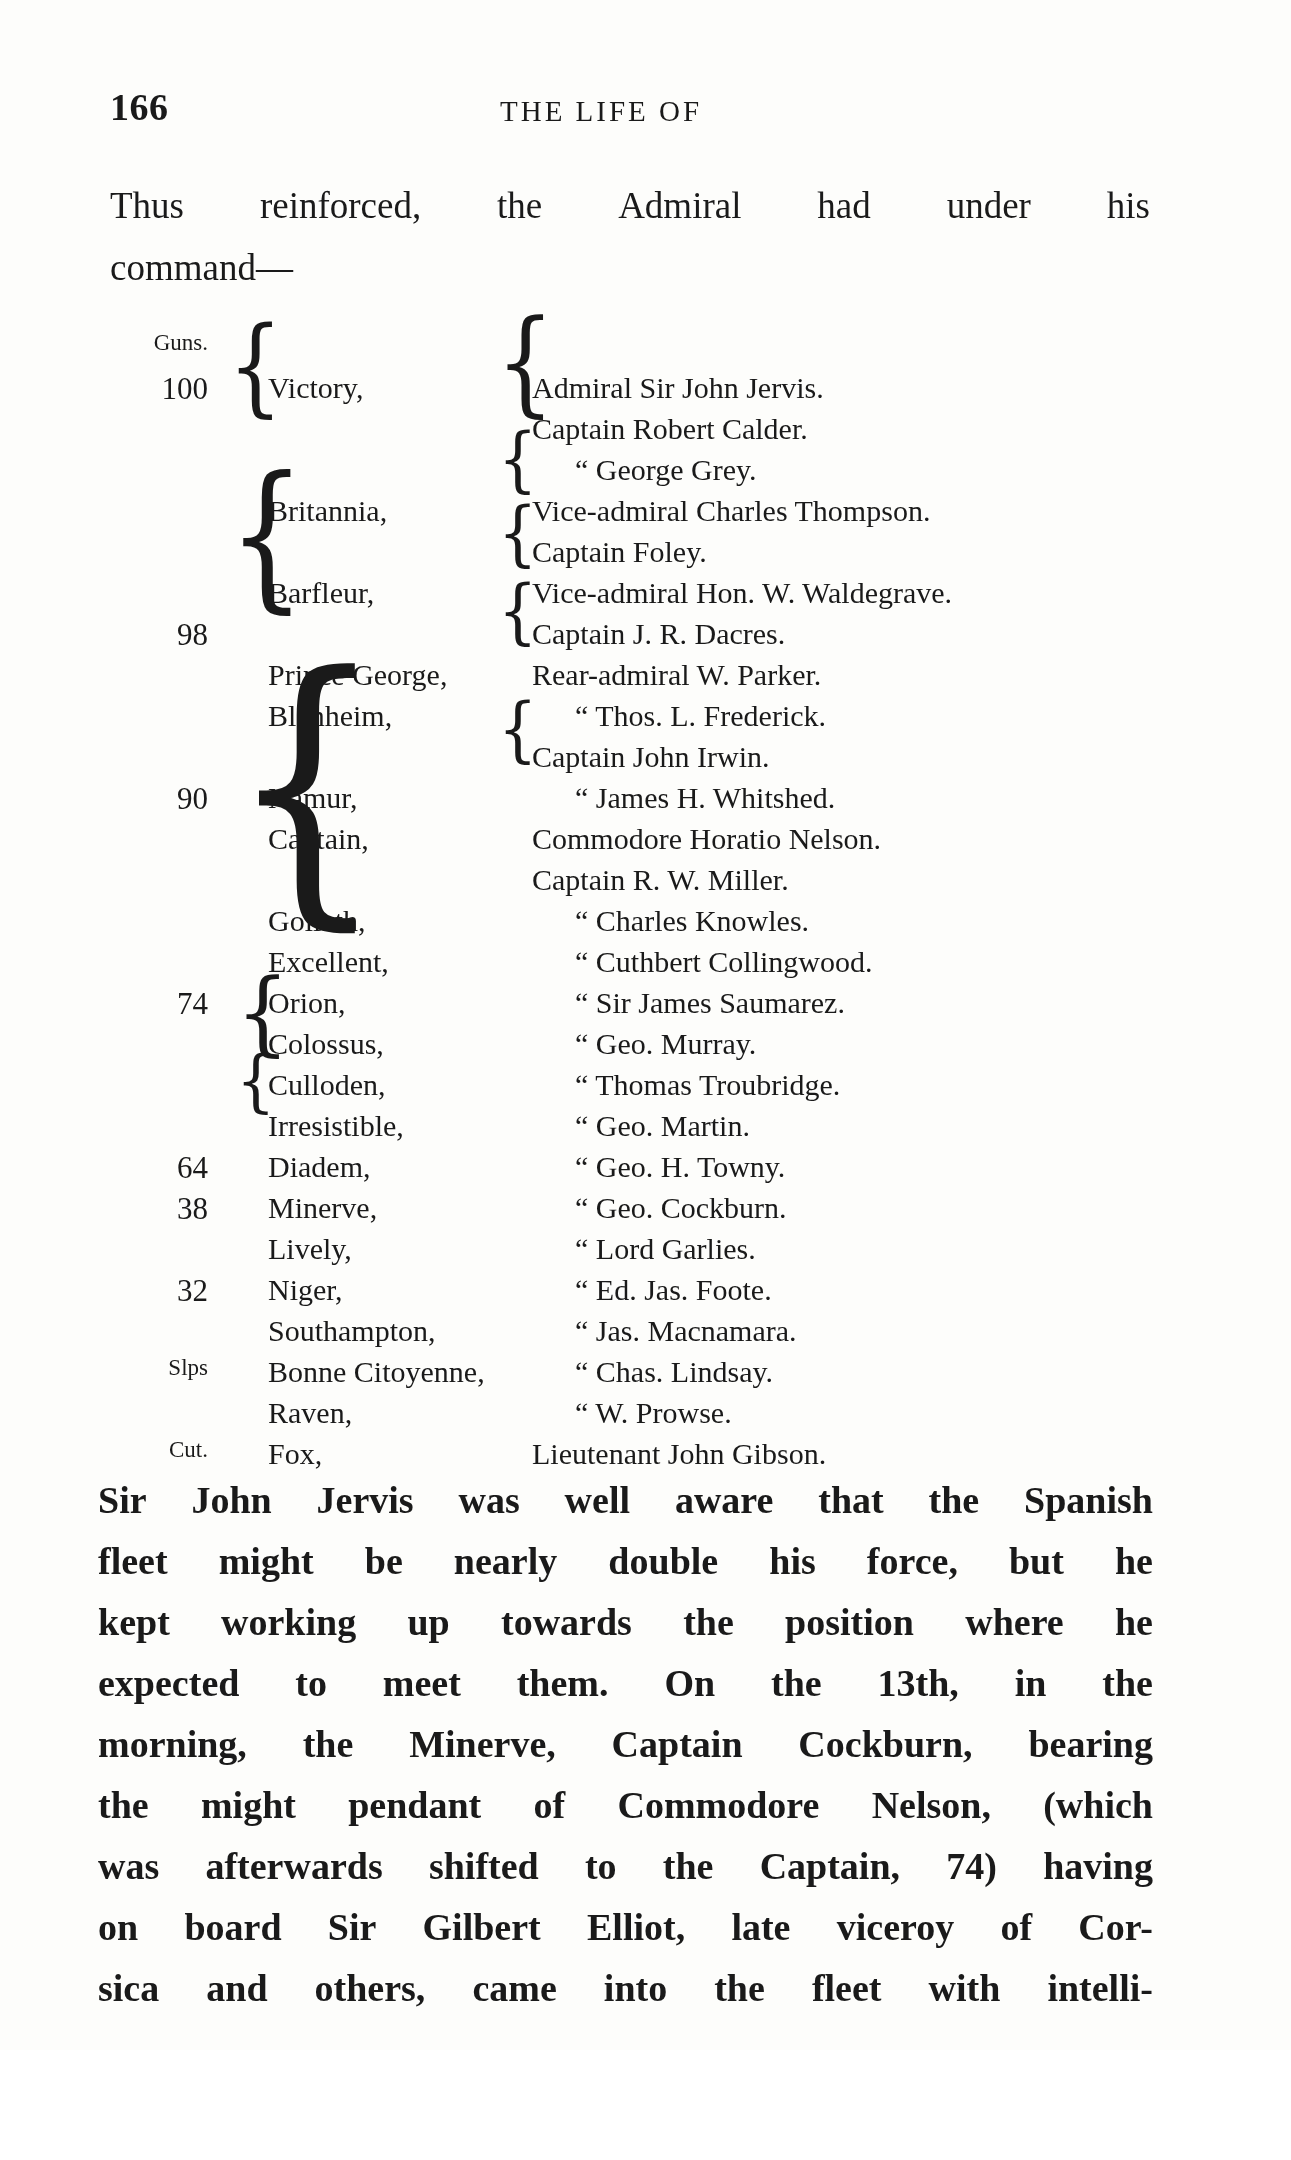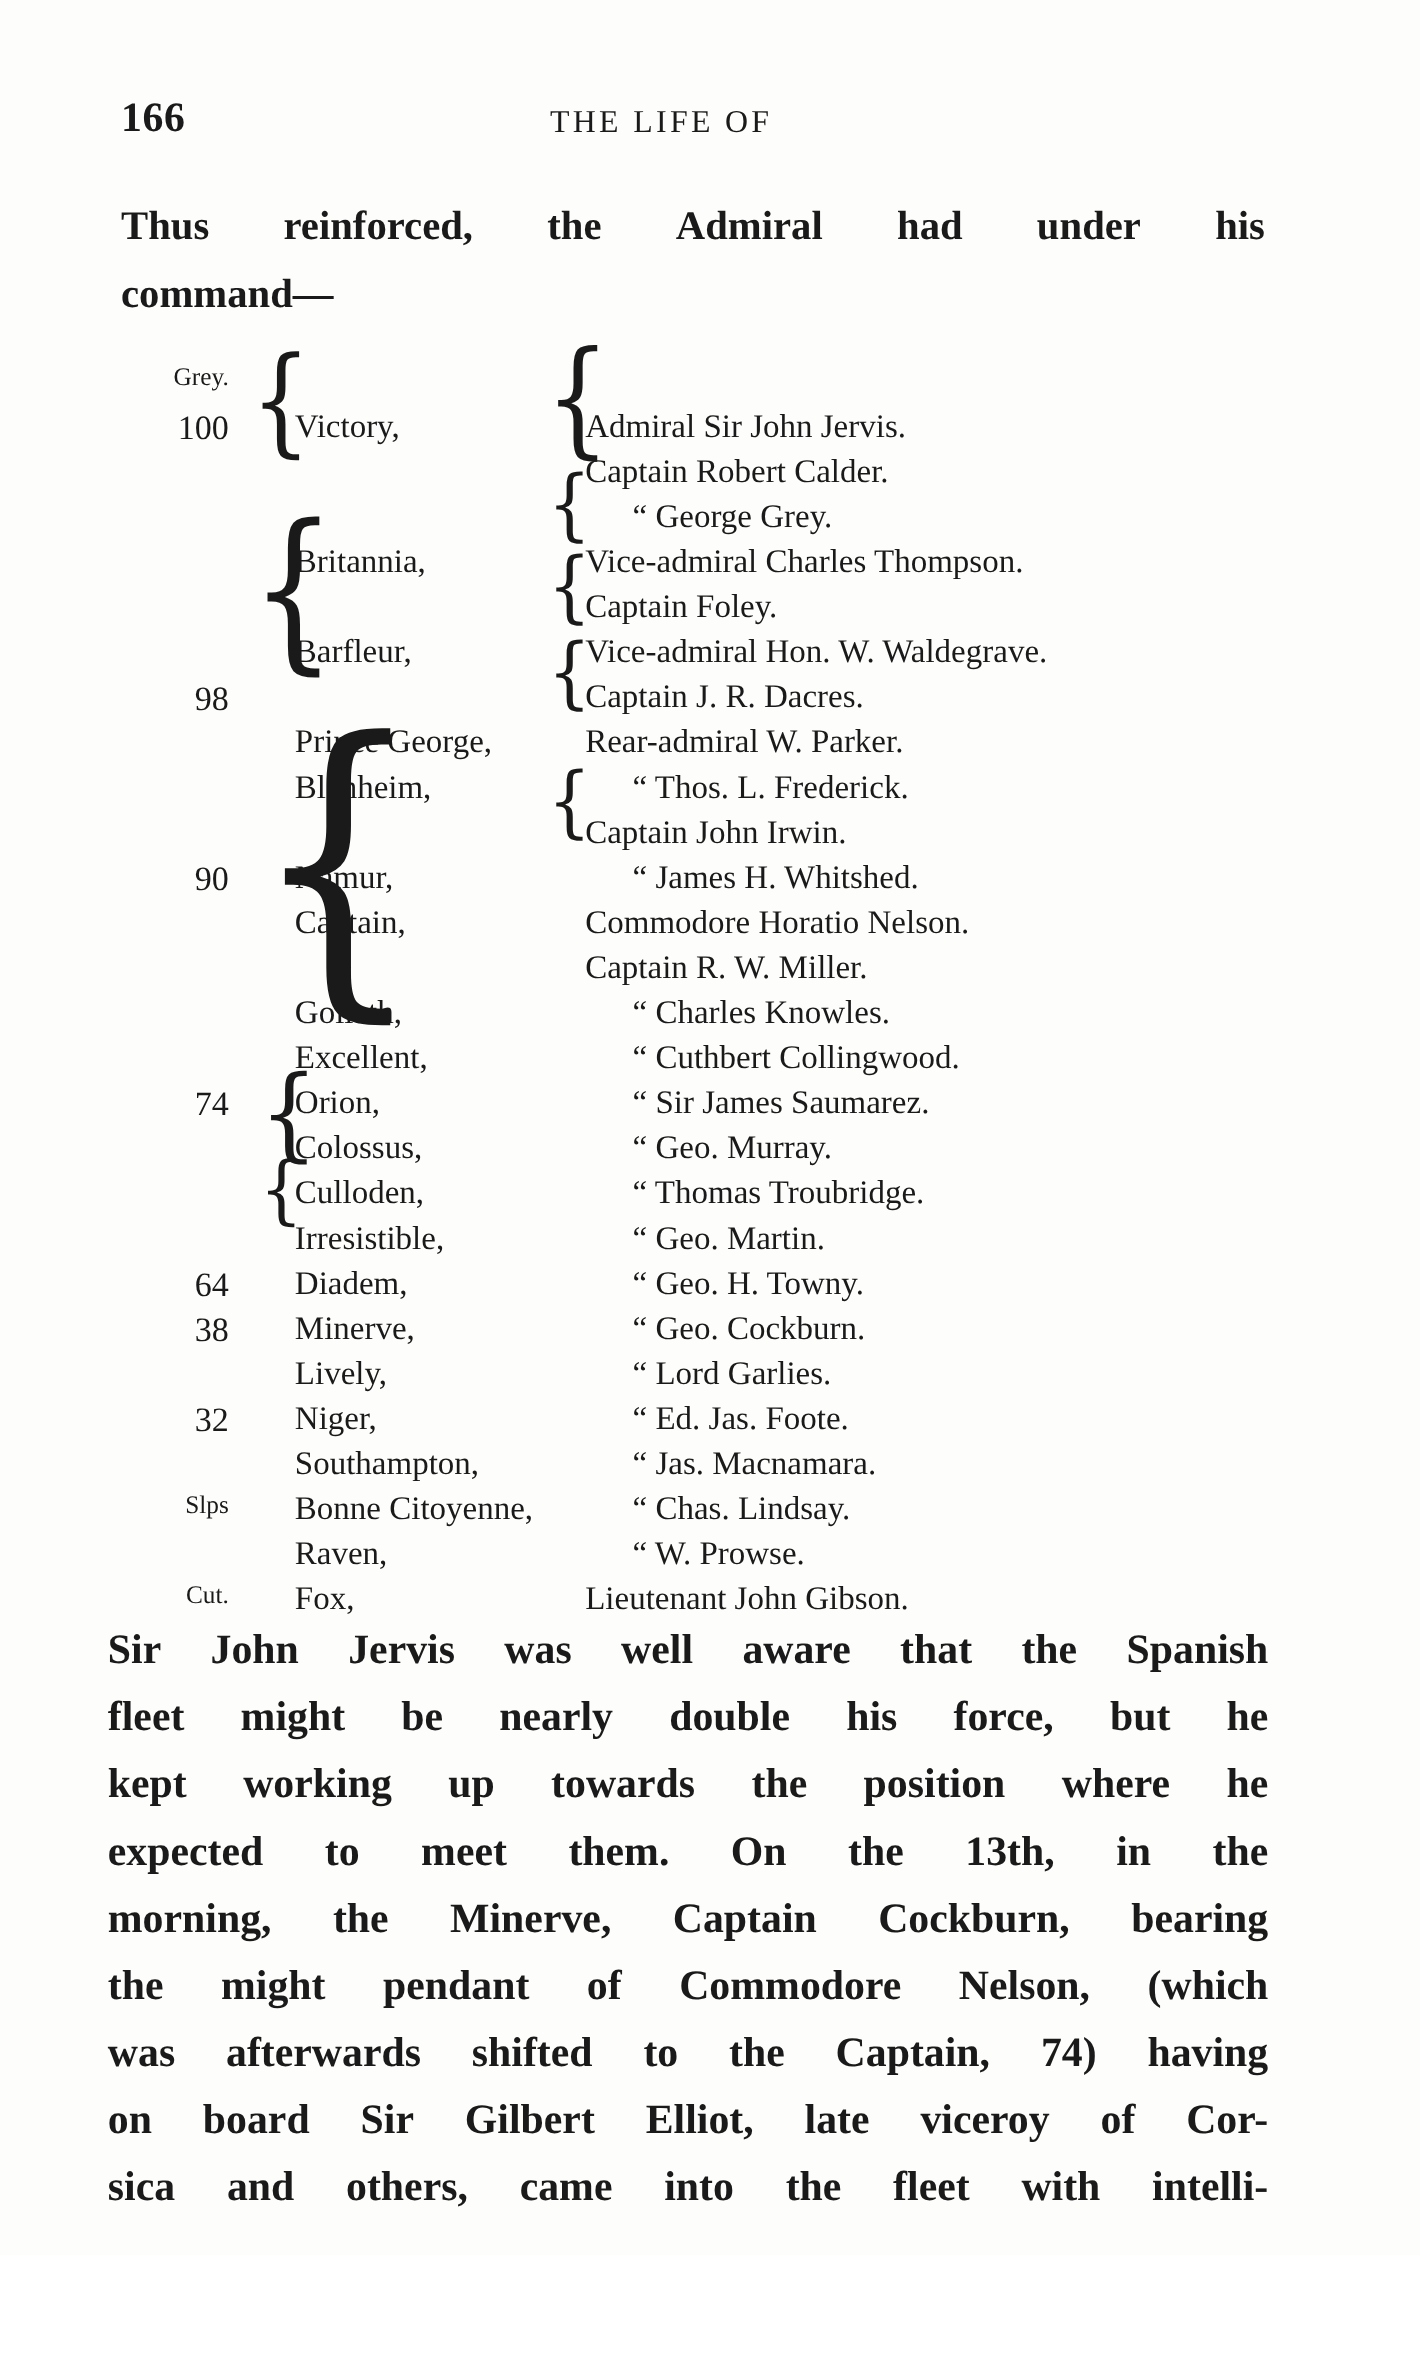--- a/index.html
+++ b/index.html
@@ -47,21 +47,21 @@
     font-weight: normal;
   }
   
   .intro {
     position: absolute;
     left: 110px;
     top: 175px;
     width: 1040px;
     font-size: 37px;
     line-height: 62px;
-    font-weight: 700;
+    font-weight: 400;
   }
   .intro .l1 {
     display: flex;
     justify-content: space-between;
     width: 1040px;
   }
   .intro .l2 {
     display: block;
   }
   
@@ -146,21 +146,21 @@
         <span>Admiral</span>
         <span>had</span>
         <span>under</span>
         <span>his</span>
       </div>
     <div class="l2">command—</div>
   </div>
 
   <div class="fleet">
     <div class="fleet-row">
-      <div class="col-guns small">Grey.</div>
+      <div class="col-guns small">Guns.</div>
     </div>
     <div id="fleet-rows">
         <div class="fleet-row">
           <div class="col-guns">100</div>
           <div class="col-ship" style="left: 168px;">Victory,</div>
           <div class="col-officer">Admiral Sir John Jervis.</div>
         </div>
         <div class="fleet-row">
           <div class="col-guns"></div>
           <div class="col-ship" style="left: 168px;"></div>

